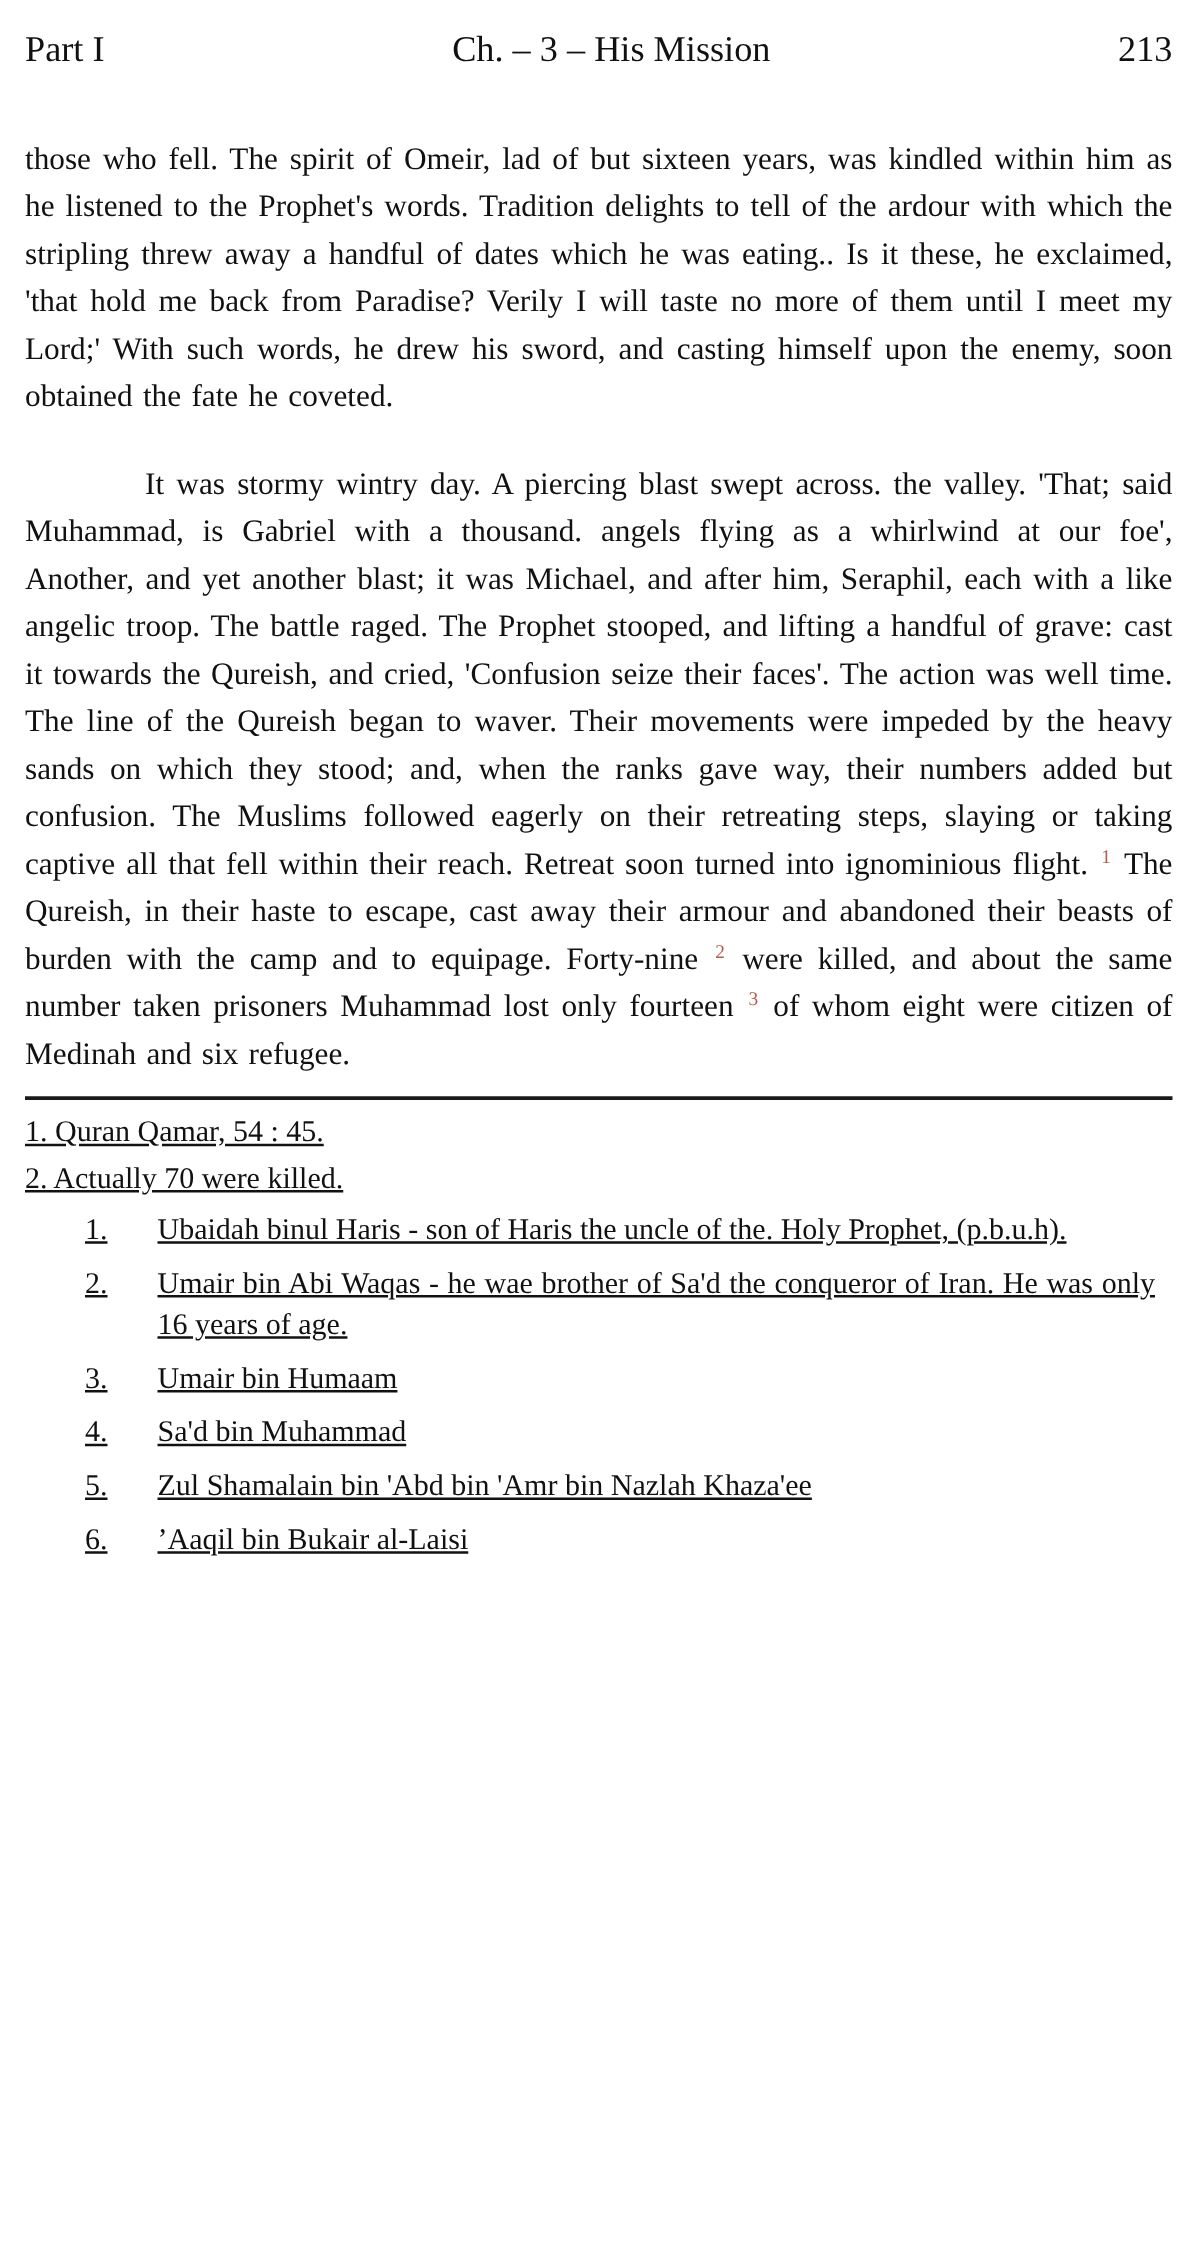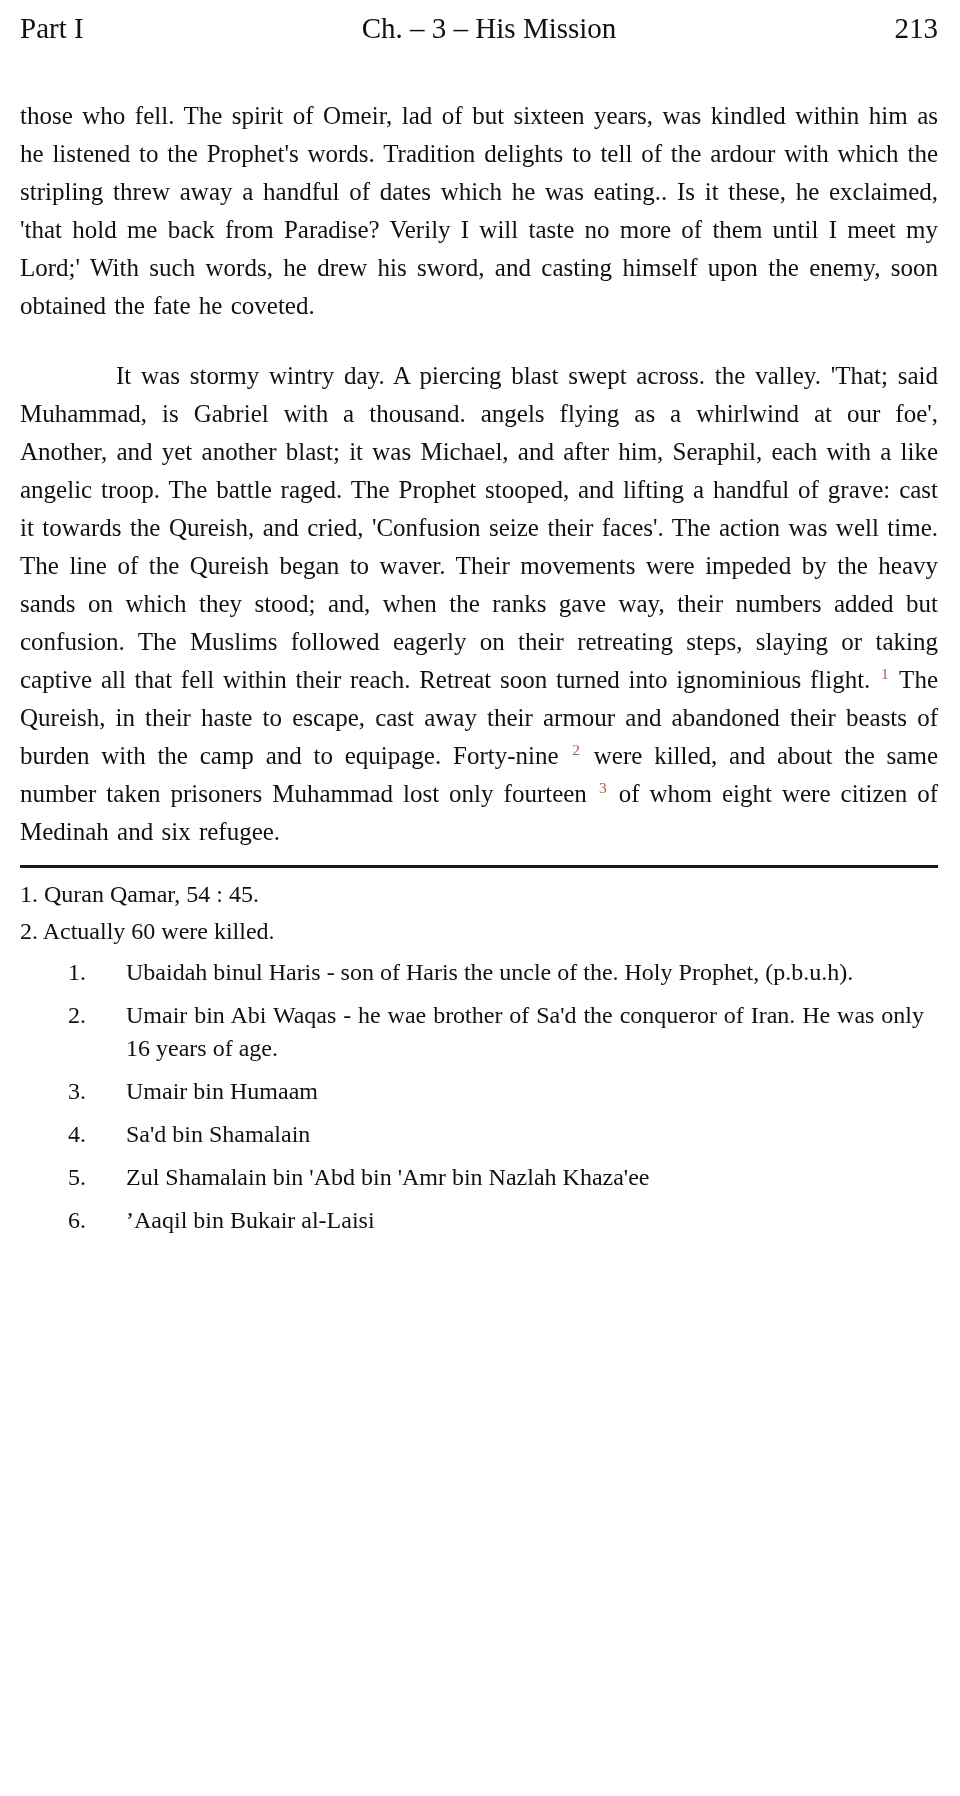--- a/index.html
+++ b/index.html
@@ -9,21 +9,21 @@
   }
   .page {
     position: relative;
     width: 960px;
     height: 1796px;
     margin: 0 auto;
     background: #ffffff;
     font-family: "Liberation Serif", "DejaVu Serif", serif;
     color: #111111;
     box-sizing: border-box;
-    padding: 12px 22px 0 20px;
+    padding: 24px 22px 0 20px;
     overflow: hidden;
   }
   .page-header {
     display: flex;
     justify-content: space-between;
     align-items: baseline;
     font-size: 29px;
     margin-bottom: 52px;
   }
   .page-header .center { text-align: center; }
@@ -46,20 +46,21 @@
     padding: 0 2px;
   }
   .footnote-rule {
     border: none;
     border-top: 3px solid #1a1a1a;
     margin: 14px 0 10px 0;
   }
   .footnotes {
     font-size: 24px;
     line-height: 33px;
+    text-decoration: underline;
   }
   .footnotes .fn-line {
     margin: 0 0 4px 0;
   }
   .fn-sublist {
     margin-top: 8px;
   }
   .fn-subitem {
     display: flex;
     margin: 0 0 10px 48px;
@@ -91,38 +92,38 @@
   <div class="body-text">
     <p class="para-1">those who fell. The spirit of Omeir, lad of but sixteen years, was kindled within him as he listened to the Prophet's words. Tradition delights to tell of the ardour with which the stripling threw away a handful of dates which he was eating.. Is it these, he exclaimed, 'that hold me back from Paradise? Verily I will taste no more of them until I meet my Lord;' With such words, he drew his sword, and casting himself upon the enemy, soon obtained the fate he coveted.</p>
 
     <p class="para-2"><span>It was stormy wintry day. A piercing blast swept across. the valley. 'That; said Muhammad, is Gabriel with a thousand. angels flying as a whirlwind at our foe', Another, and yet another blast; it was Michael, and after him, Seraphil, each with a like angelic troop. The battle raged. The Prophet stooped, and lifting a handful of grave: cast it towards the Qureish, and cried, 'Confusion seize their faces'. The action was well time. The line of the Qureish began to waver. Their movements were impeded by the heavy sands on which they stood; and, when the ranks gave way, their numbers added but confusion. The Muslims followed eagerly on their retreating steps, slaying or taking captive all that fell within their reach. Retreat soon turned into ignominious flight. </span><sup class="fn-ref">1</sup><span> The Qureish, in their haste to escape, cast away their armour and abandoned their beasts of burden with the camp and to equipage. Forty-nine </span><sup class="fn-ref">2</sup><span> were killed, and about the same number taken prisoners Muhammad lost only fourteen </span><sup class="fn-ref">3</sup><span> of whom eight were citizen of Medinah and six refugee.</span></p>
   </div>
 
   <hr class="footnote-rule">
 
   <div class="footnotes">
     <p class="fn-line">1. Quran Qamar, 54 : 45.</p>
-    <p class="fn-line">2. Actually 60 were killed.</p>
+    <p class="fn-line">2. Actually 70 were killed.</p>
 
     <div class="fn-sublist">
       <div class="fn-subitem">
         <span class="num">1.</span>
         <span class="txt">Ubaidah binul Haris - son of Haris the uncle of the. Holy Prophet, (p.b.u.h).</span>
       </div>
       <div class="fn-subitem">
         <span class="num">2.</span>
         <span class="txt">Umair bin Abi Waqas - he wae brother of Sa'd the conqueror of Iran. He was only 16 years of age.</span>
       </div>
       <div class="fn-subitem">
         <span class="num">3.</span>
         <span class="txt">Umair bin Humaam</span>
       </div>
       <div class="fn-subitem">
         <span class="num">4.</span>
-        <span class="txt">Sa'd bin Shamalain</span>
+        <span class="txt">Sa'd bin Muhammad</span>
       </div>
       <div class="fn-subitem">
         <span class="num">5.</span>
         <span class="txt">Zul Shamalain bin 'Abd bin 'Amr bin Nazlah Khaza'ee</span>
       </div>
       <div class="fn-subitem">
         <span class="num">6.</span>
         <span class="txt">’Aaqil bin Bukair al-Laisi</span>
       </div>
     </div>

